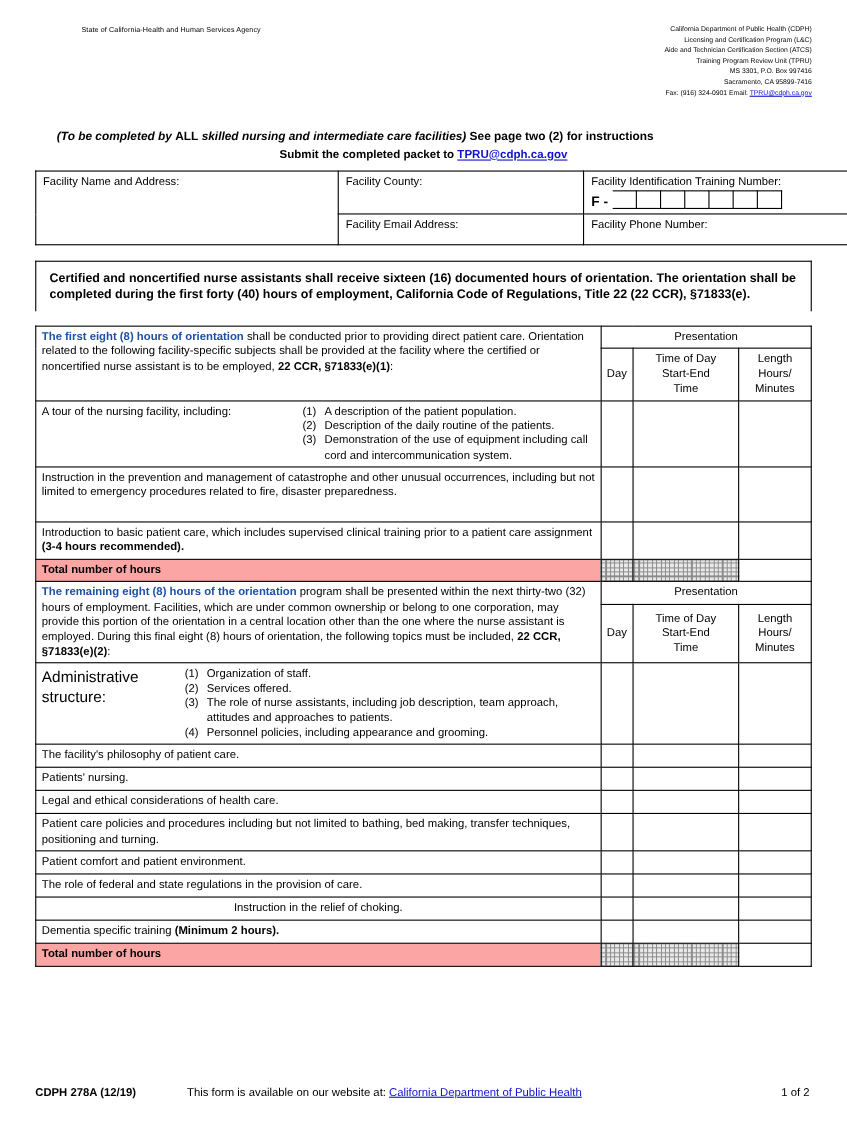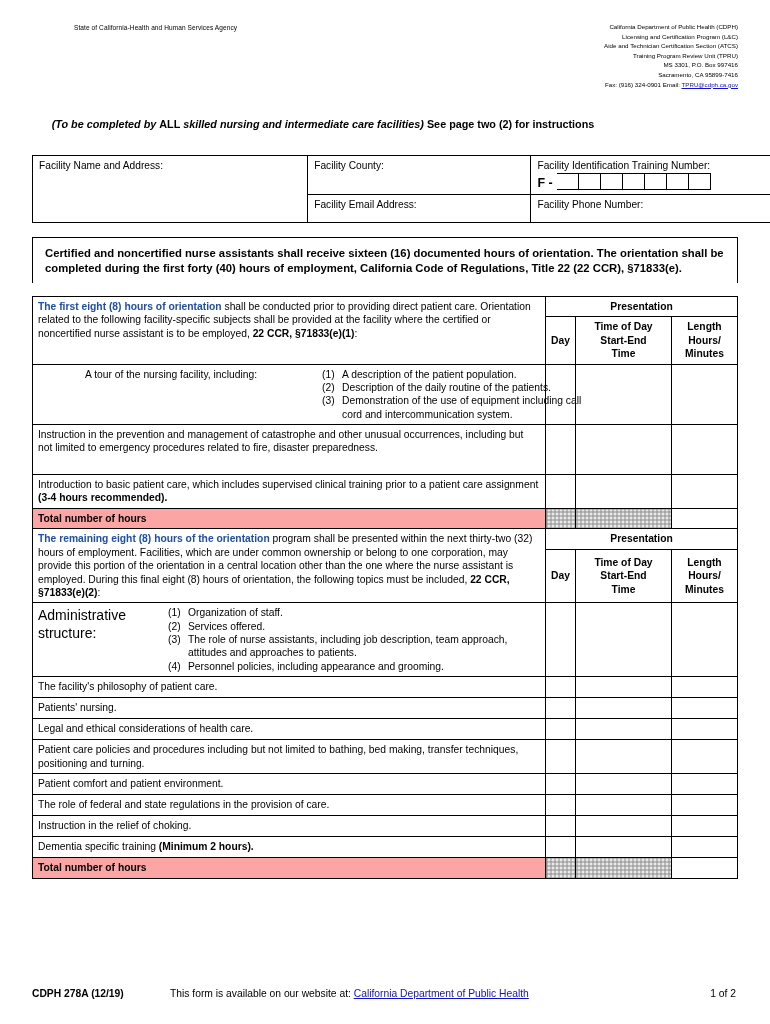--- a/index.html
+++ b/index.html
@@ -61,21 +61,21 @@
     border: 1px solid #000; border-bottom: 0;
     padding: 8px 10px 6px 12px;
     font-weight: bold; font-size: 11.3px; line-height: 1.35;
   }
 
   
   #main { left: 32px; top: 296px; width: 706px; }
   #main td { font-size: 10.3px; padding: 3px 5px; line-height: 1.3; }
   .blue { color: #1d4fa8; font-weight: bold; }
   .hdr-cell {
-    text-align: center; font-weight: bold; font-size: 10.5px;
+    text-align: center; font-weight: normal; font-size: 10.5px;
     vertical-align: middle !important;
   }
   .intro-cell { font-size: 10.6px; line-height: 1.42; padding: 5px 6px 5px 6px; }
   .total-row td { font-weight: bold; font-size: 11.2px; padding: 4px 6px; }
   .hatch {
     background-image:
       repeating-linear-gradient(0deg, #8c8c8c 0 1px, transparent 1px 4px),
       repeating-linear-gradient(90deg, #8c8c8c 0 1px, transparent 1px 4px);
     background-color: #e9e9e9;
   }
@@ -113,20 +113,23 @@
         <a href="#">TPRU@cdph.ca.gov</a>
       </div>
     </div>
   </div>
 
 
   <div class="subtitle">
     <span class="ital">(To be completed by </span><span>ALL</span><span class="ital"> skilled nursing and intermediate care facilities)</span><span>  See page two (2) for instructions</span>
   </div>
 
+  <div class="submit-line">
+    <span>Submit the completed packet to </span><a href="#">TPRU@cdph.ca.gov</a>
+  </div>
 
   <table class="tbl" id="facility">
     <tbody>
         <tr>
       <td rowspan="2" style="width:254px;">
         <span class="fac-label">Facility Name and Address:</span>
       </td>
       <td style="width:206px;">
         <span class="fac-label">Facility County:</span>
       </td>
@@ -175,21 +178,21 @@
       </td>
       <td class="hdr-cell" style="width:66px;">
         <div>Length</div>
         <div>Hours/</div>
         <div>Minutes</div>
       </td>
     </tr>
 
     <tr>
       <td colspan="2">
-        <table style="border-collapse:collapse;width:100%;margin-left:47px;">
+        <table style="border-collapse:collapse;width:100%;">
           <tbody>
                 <tr>
             <td style="border:0;padding:0;vertical-align:top;width:237px;font-size:10.3px;">A tour of the nursing facility, including:</td>
             <td style="border:0;padding:0;vertical-align:top;font-size:10.3px;">
               <div class="numlist">
                       <span class="n">(1)</span>
                       <span>A description of the patient population.</span>
                     </div>
               <div class="numlist">
                       <span class="n">(2)</span>
@@ -315,21 +318,21 @@
       <td></td>
       <td></td>
     </tr>
     <tr>
       <td colspan="2" style="height:21px;">The role of federal and state regulations in the provision of care.</td>
       <td></td>
       <td></td>
       <td></td>
     </tr>
     <tr>
-      <td colspan="2" style="height:21px;">Instruction in the relief of choking.</td>
+      <td colspan="2" style="height:21px;text-align:center;">Instruction in the relief of choking.</td>
       <td></td>
       <td></td>
       <td></td>
     </tr>
 
     <tr>
       <td colspan="2" style="height:21px;">
         <span>Dementia specific training </span><b>(Minimum 2 hours).</b>
       </td>
       <td></td>

